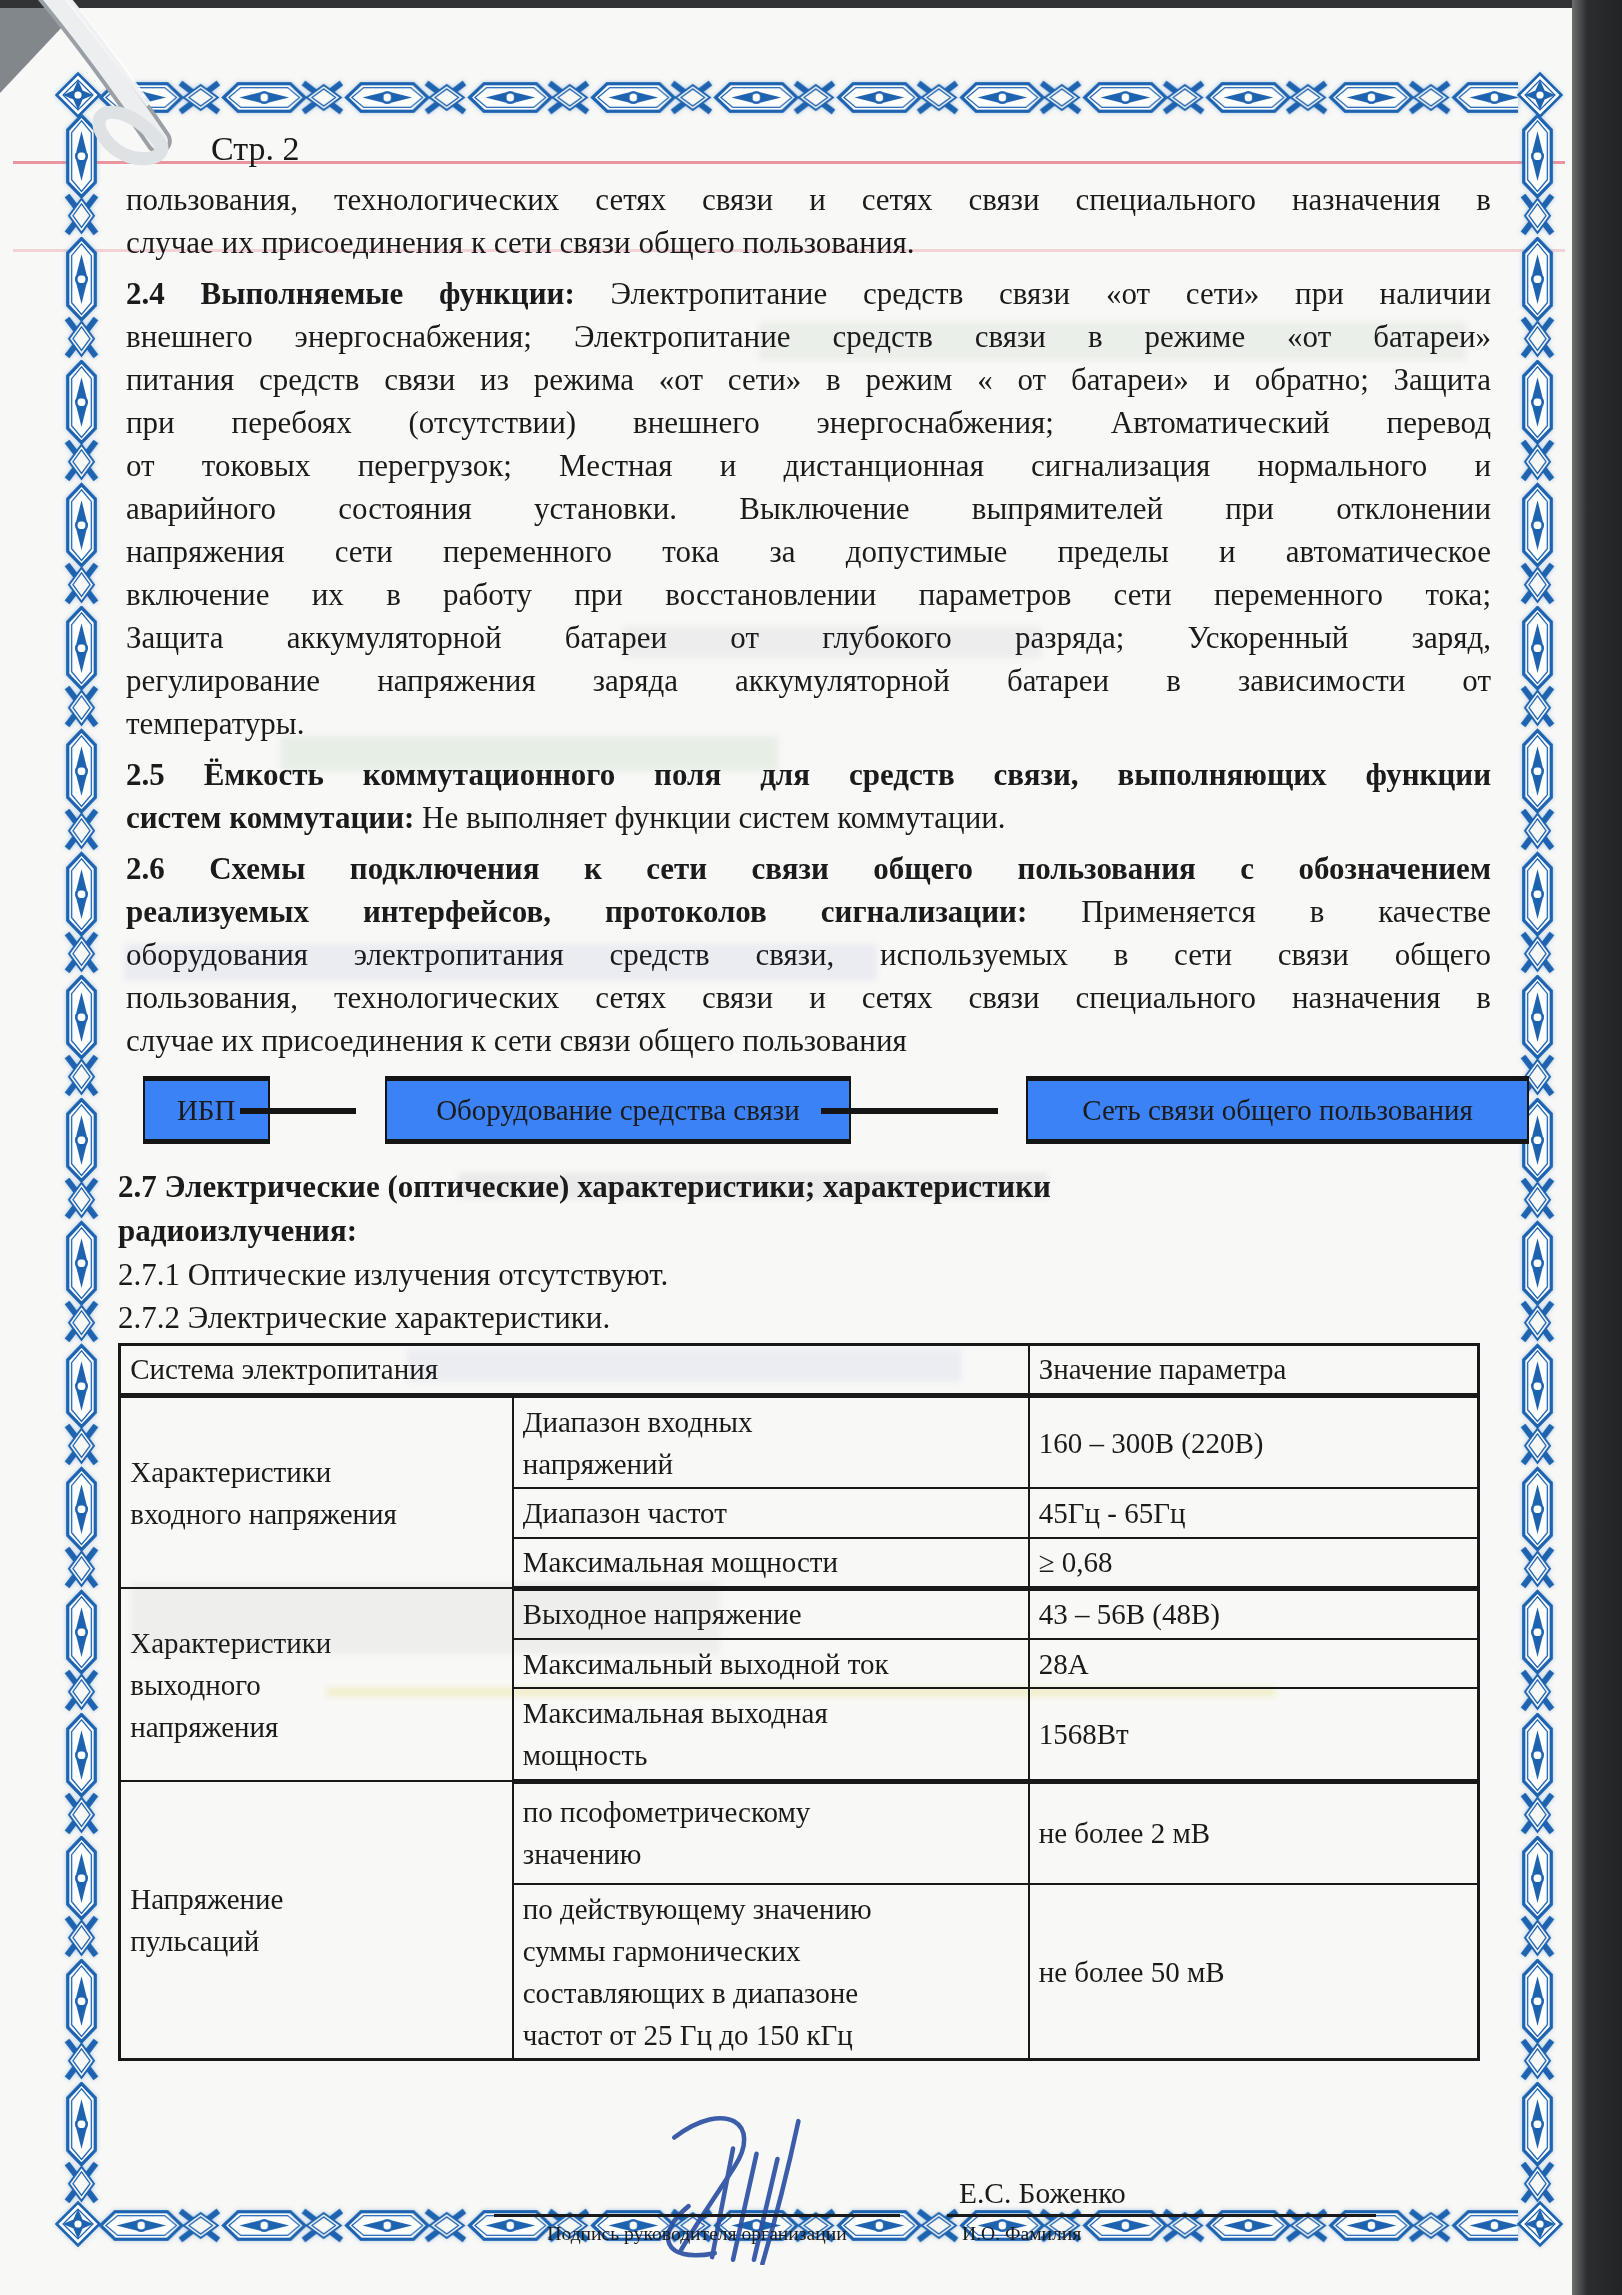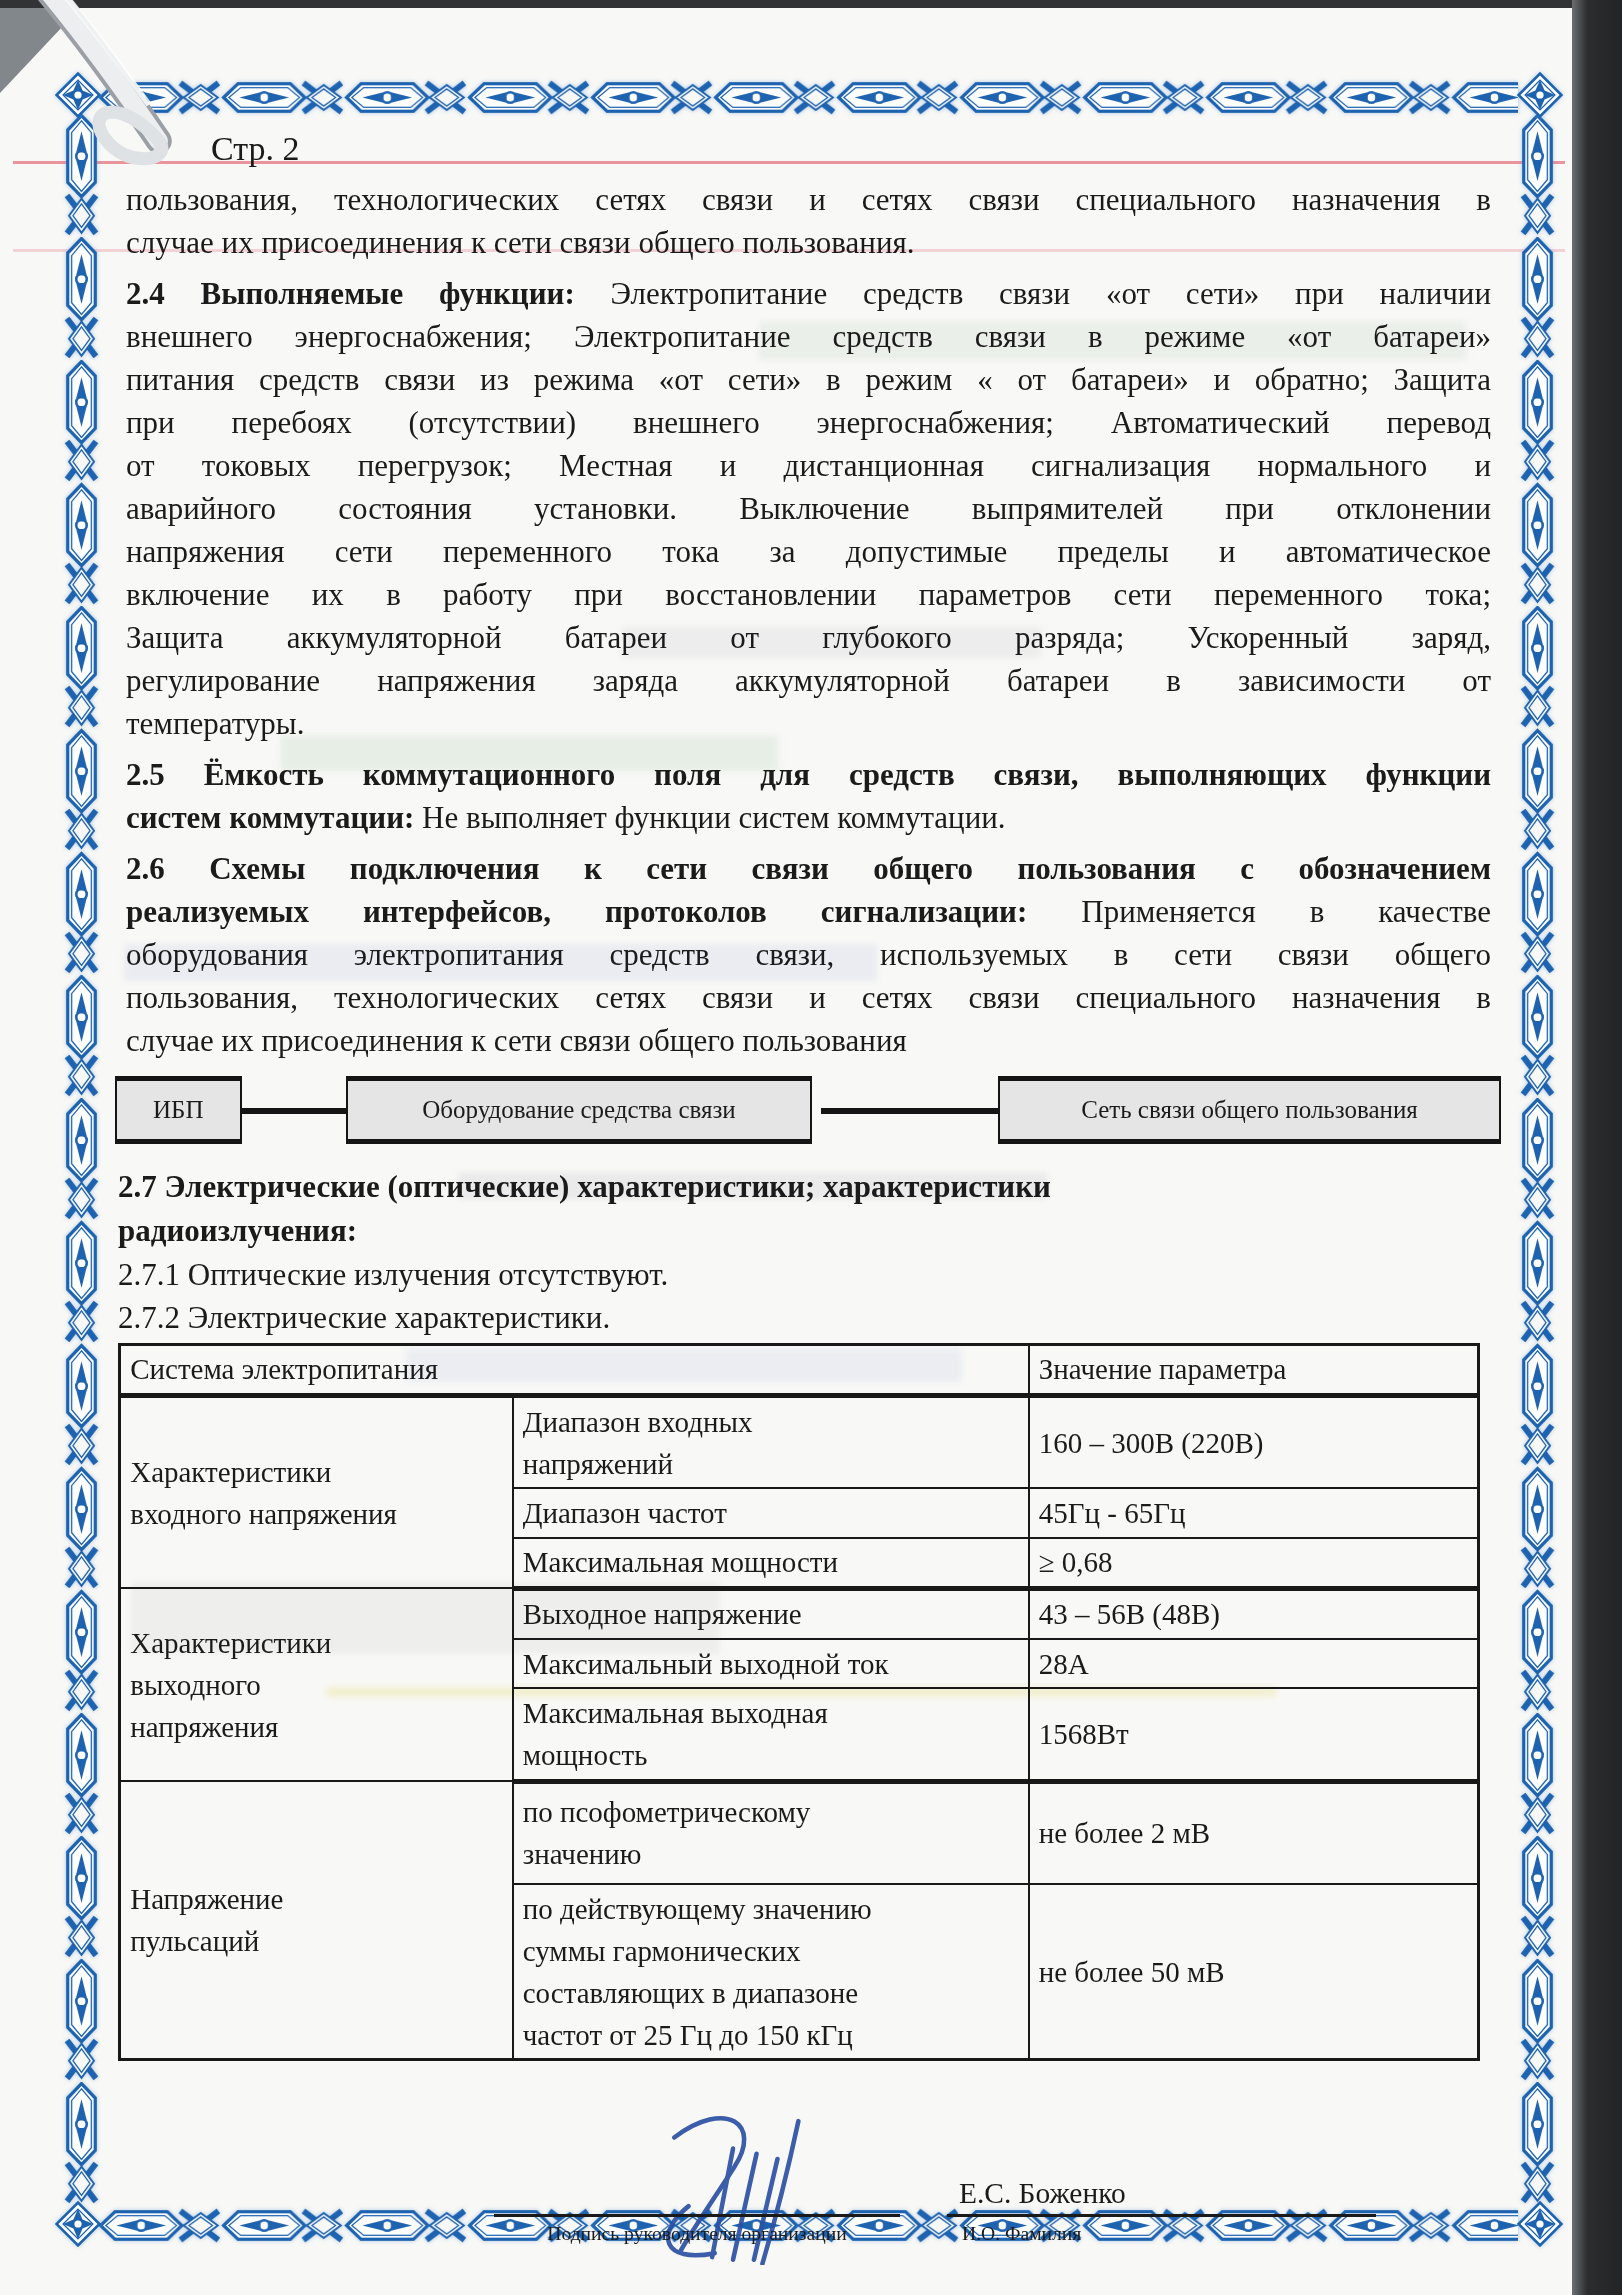--- a/index.html
+++ b/index.html
@@ -21,24 +21,24 @@
   .content{position:absolute;left:118px;top:127px;width:1381px;z-index:3;color:#1b1b1b;
     font-size:31px;}
   .pagenum{height:43px;line-height:43px;padding-left:93px;font-size:34px;}
   .jline{line-height:43px;text-align:justify;text-align-last:justify;white-space:normal;}
   .jline.last{text-align-last:left;}
   .para{margin:8px;}
   b{font-weight:bold;}
   
   .diagram{position:relative;height:69px;margin-top:14.4px;}
   .dbox{position:absolute;top:0;height:58px;border:2.6px solid #151515;border-top-width:5.9px;
-    border-bottom-width:5.9px;background:#e5e5e5;display:flex;align-items:center;justify-content:center;
-    font-size:25px;}
+    border-bottom-width:5.9px;background:#3b82f6;display:flex;align-items:center;justify-content:center;
+    font-size:29px;margin-left:28px;}
   .box1{left:-3.3px;width:123px;}
-  .box2{left:228px;width:462px;}
+  .box2{left:239px;width:462px;}
   .box3{left:880px;width:499px;}
   .dconn{position:absolute;background:#151515;height:5.9px;top:32px;}
   .c1{left:122px;width:116px;}
   .c2{left:703px;width:177px;}
   
   .h27{margin-top:19.6px;font-weight:bold;line-height:44px;}
   .sline{line-height:43px;}
   
   table.spec{border-collapse:collapse;table-layout:fixed;width:1358px;margin-top:3.9px;
     font-size:29px;border:3.9px solid #191919;}

